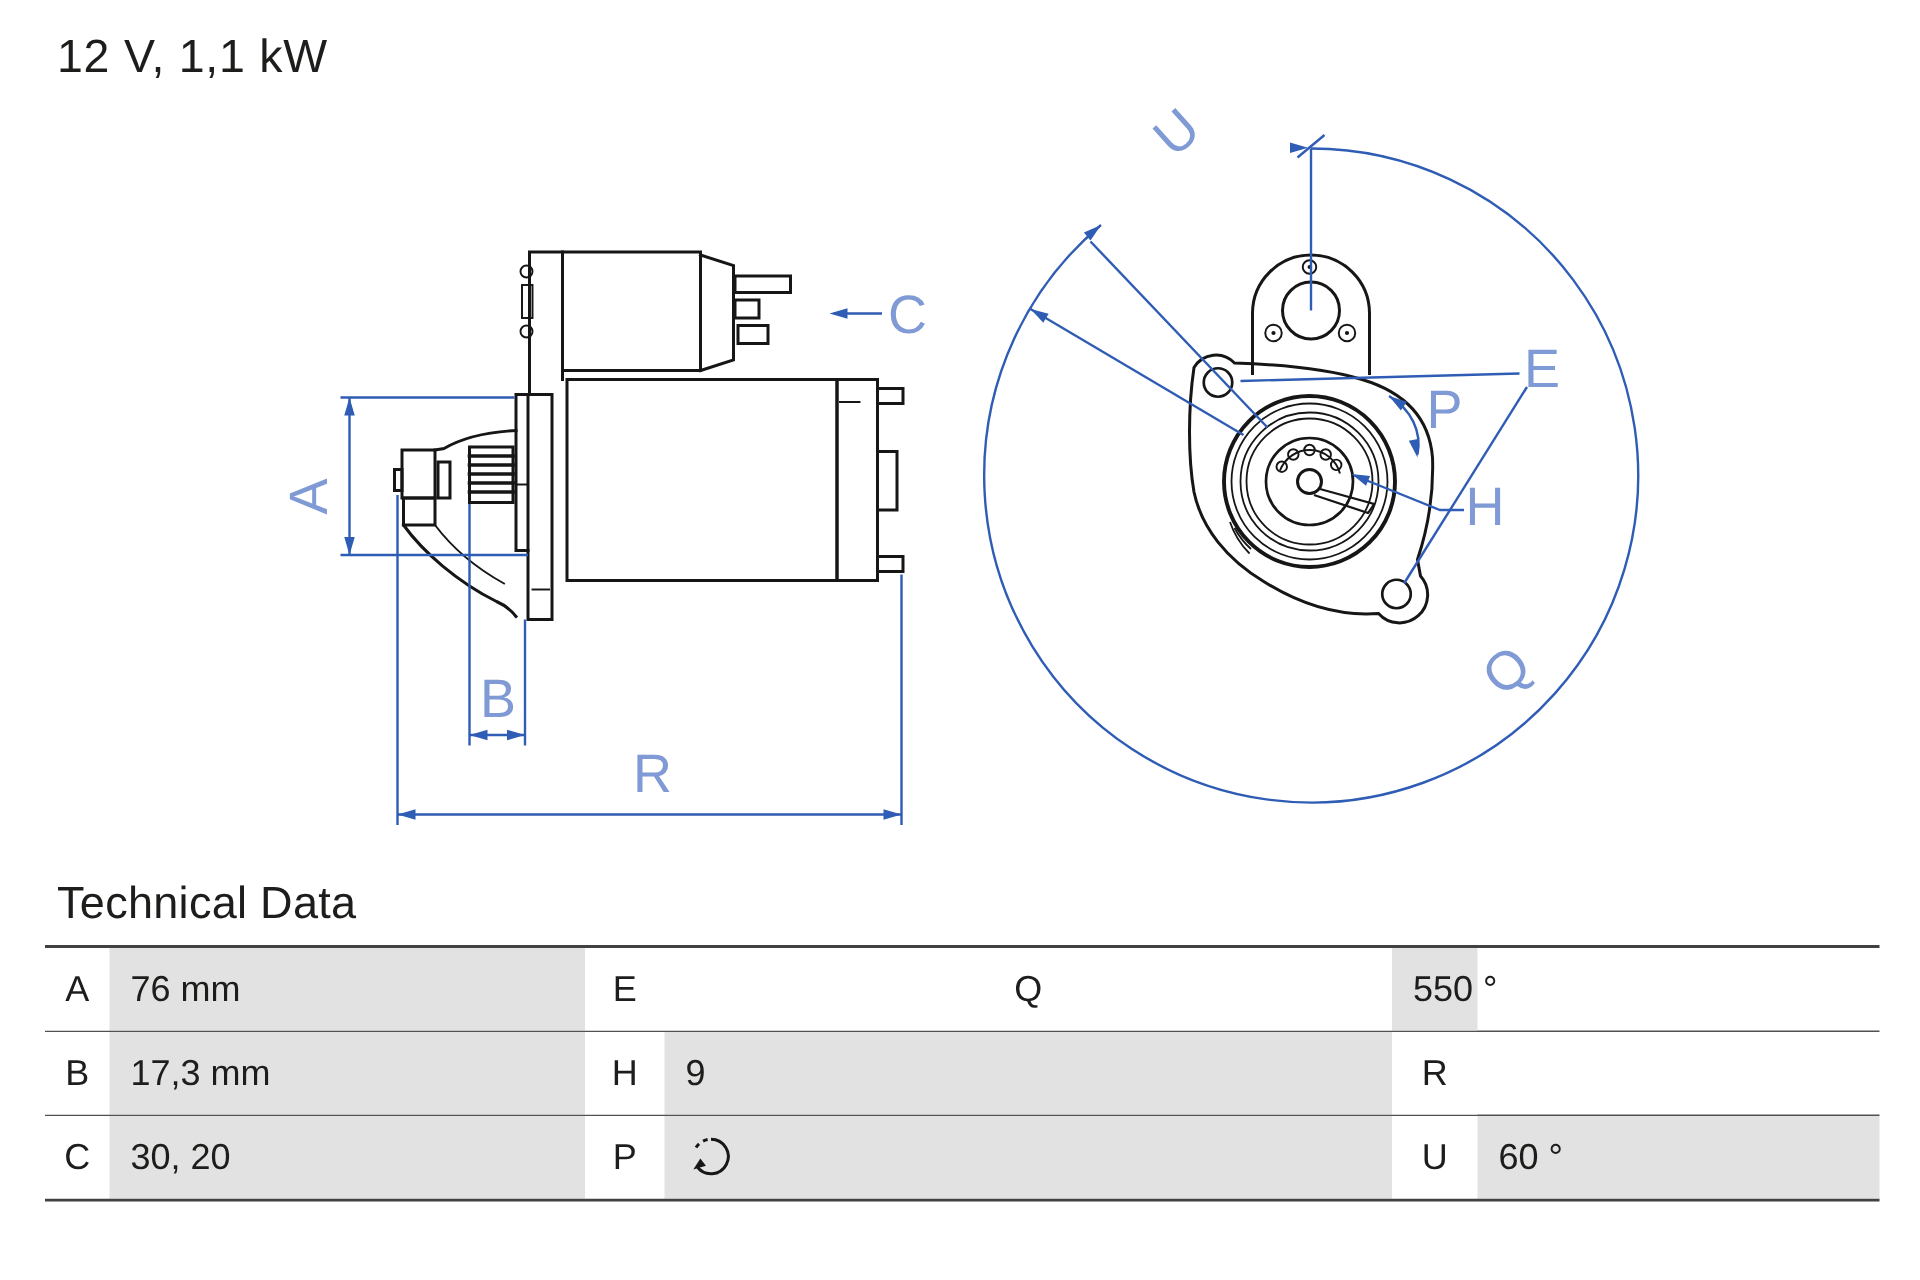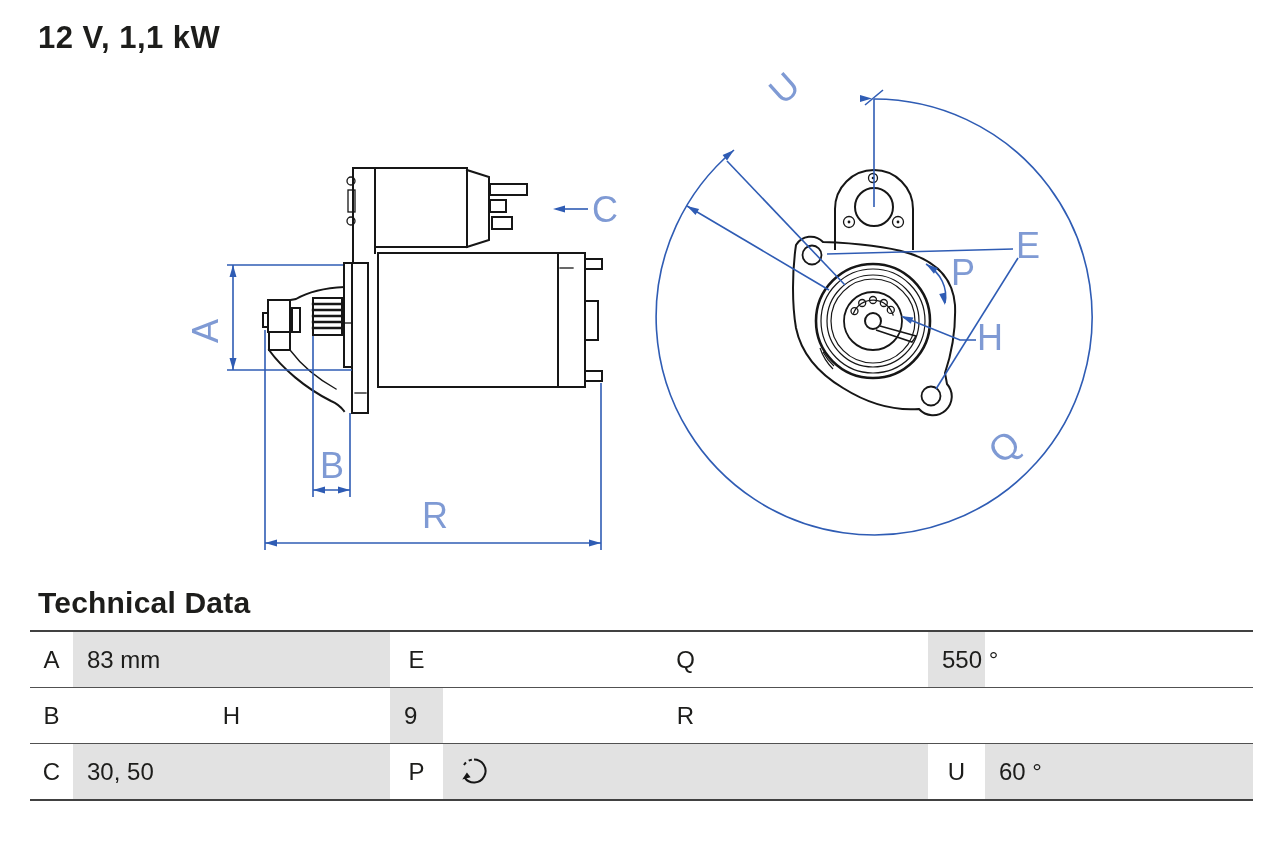--- a/index.html
+++ b/index.html
@@ -2,26 +2,26 @@
 <html><head>
 <meta charset="utf-8">
 <style>
   html,body{margin:0;padding:0;background:#ffffff;}
   body{
     width:1280px;height:853px;position:relative;overflow:hidden;
     font-family:"Liberation Sans", sans-serif;color:#1d1d1b;
   }
   .title{
     position:absolute;left:38px;top:20px;
-    font-size:31px;font-weight:700;letter-spacing:.5px;
+    font-size:31px;font-weight:400;letter-spacing:.5px;
   }
   .diagram-wrap{position:absolute;left:0;top:0;width:1280px;height:580px;}
   .section-heading{
     position:absolute;left:38px;top:586px;
-    font-size:30px;font-weight:bold;letter-spacing:.2px;
+    font-size:30px;font-weight:normal;letter-spacing:.2px;
   }
   .tech-table{
     position:absolute;left:30px;top:630px;width:1223px;
     border-top:2px solid #414141;
   }
   .t-row{
     display:grid;
     grid-template-columns:43px 317px 53px 485px 57px 268px;
     height:55px;align-items:stretch;
     border-bottom:1.5px solid #515151;
@@ -196,34 +196,35 @@
   <text class="dim-label" x="977" y="350">H</text>
   <text class="dim-label" x="990" y="460" transform="rotate(-40 1003 447)">Q</text>
 </svg>
 </div>
 
 <div class="section-heading">Technical Data</div>
 
 <div class="tech-table">
   <div class="t-row">
     <div class="t-letter">A</div>
-    <div class="t-value">83 mm</div>
+    <div class="t-value">76 mm</div>
     <div class="t-letter">E</div>
     <div class="t-letter">Q</div>
     <div class="t-value">550 °</div>
   </div>
   <div class="t-row">
     <div class="t-letter">B</div>
+    <div class="t-value">17,3 mm</div>
     <div class="t-letter">H</div>
     <div class="t-value">9</div>
     <div class="t-letter">R</div>
   </div>
   <div class="t-row">
     <div class="t-letter">C</div>
-    <div class="t-value">30, 50</div>
+    <div class="t-value">30, 20</div>
     <div class="t-letter">P</div>
     <div class="t-value">
       <svg class="rot-icon" width="34" height="34" viewBox="0 0 34 34">
         <path d="M7,10 A11.5,11.5 0 0 1 16.8,4.5" stroke="#161616" stroke-width="2" fill="none" stroke-dasharray="3.2,3.2"></path>
         <path d="M17,4.5 A11.5,11.5 0 1 1 7.6,22.6" stroke="#161616" stroke-width="2" fill="none"></path>
         <path d="M5.2,24.6 L13.6,22.2 L9.9,17.4 Z" fill="#161616" stroke="none"></path>
       </svg>
       <span></span>
     </div>
     <div class="t-letter">U</div>

